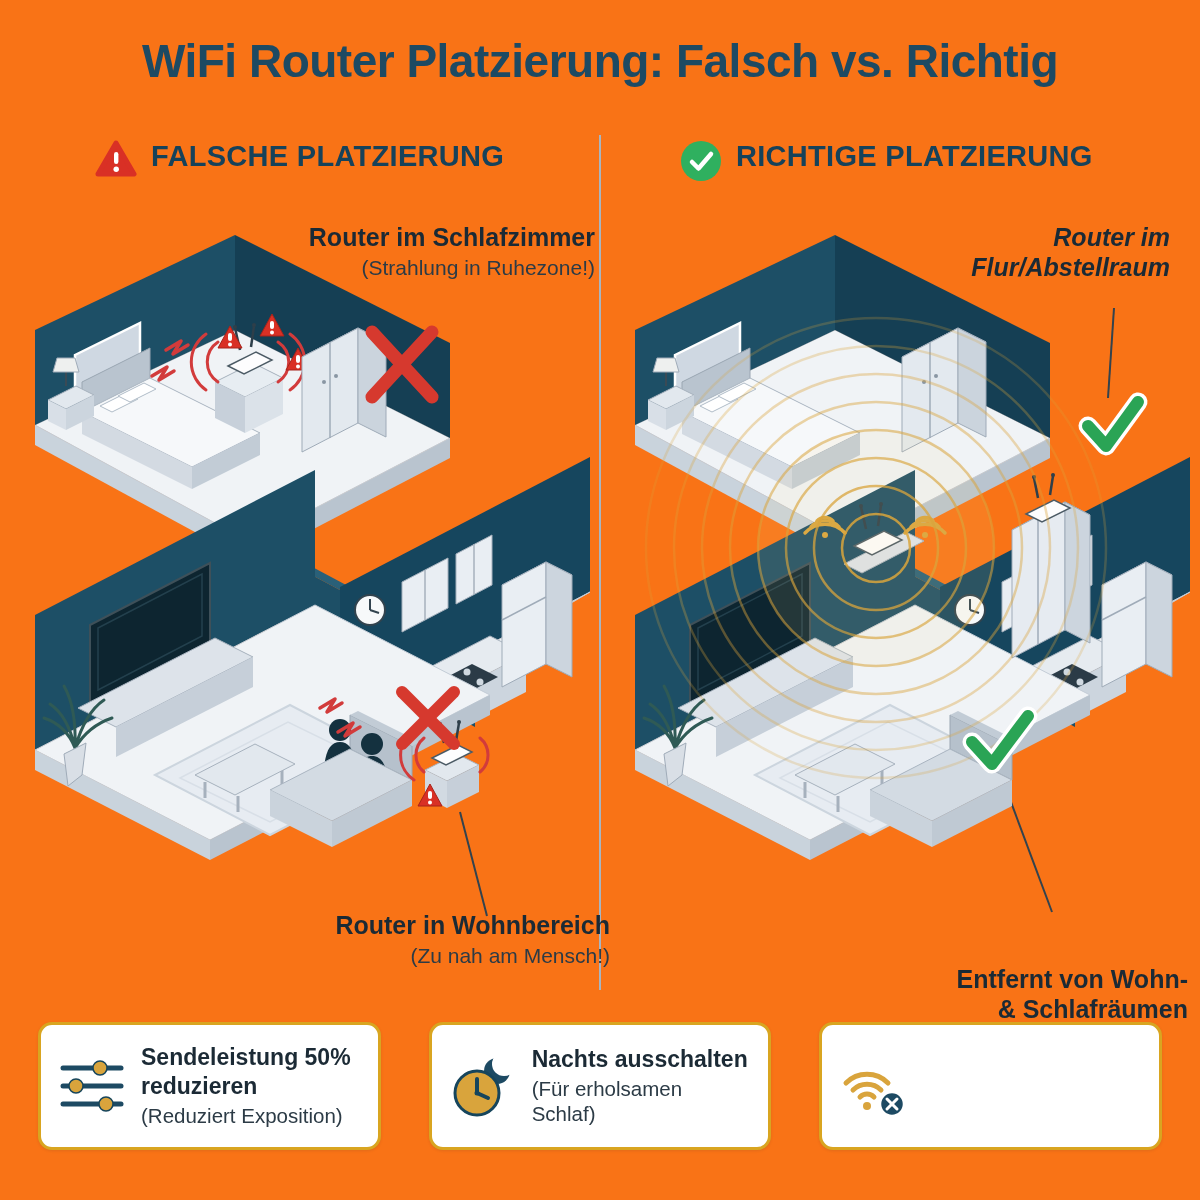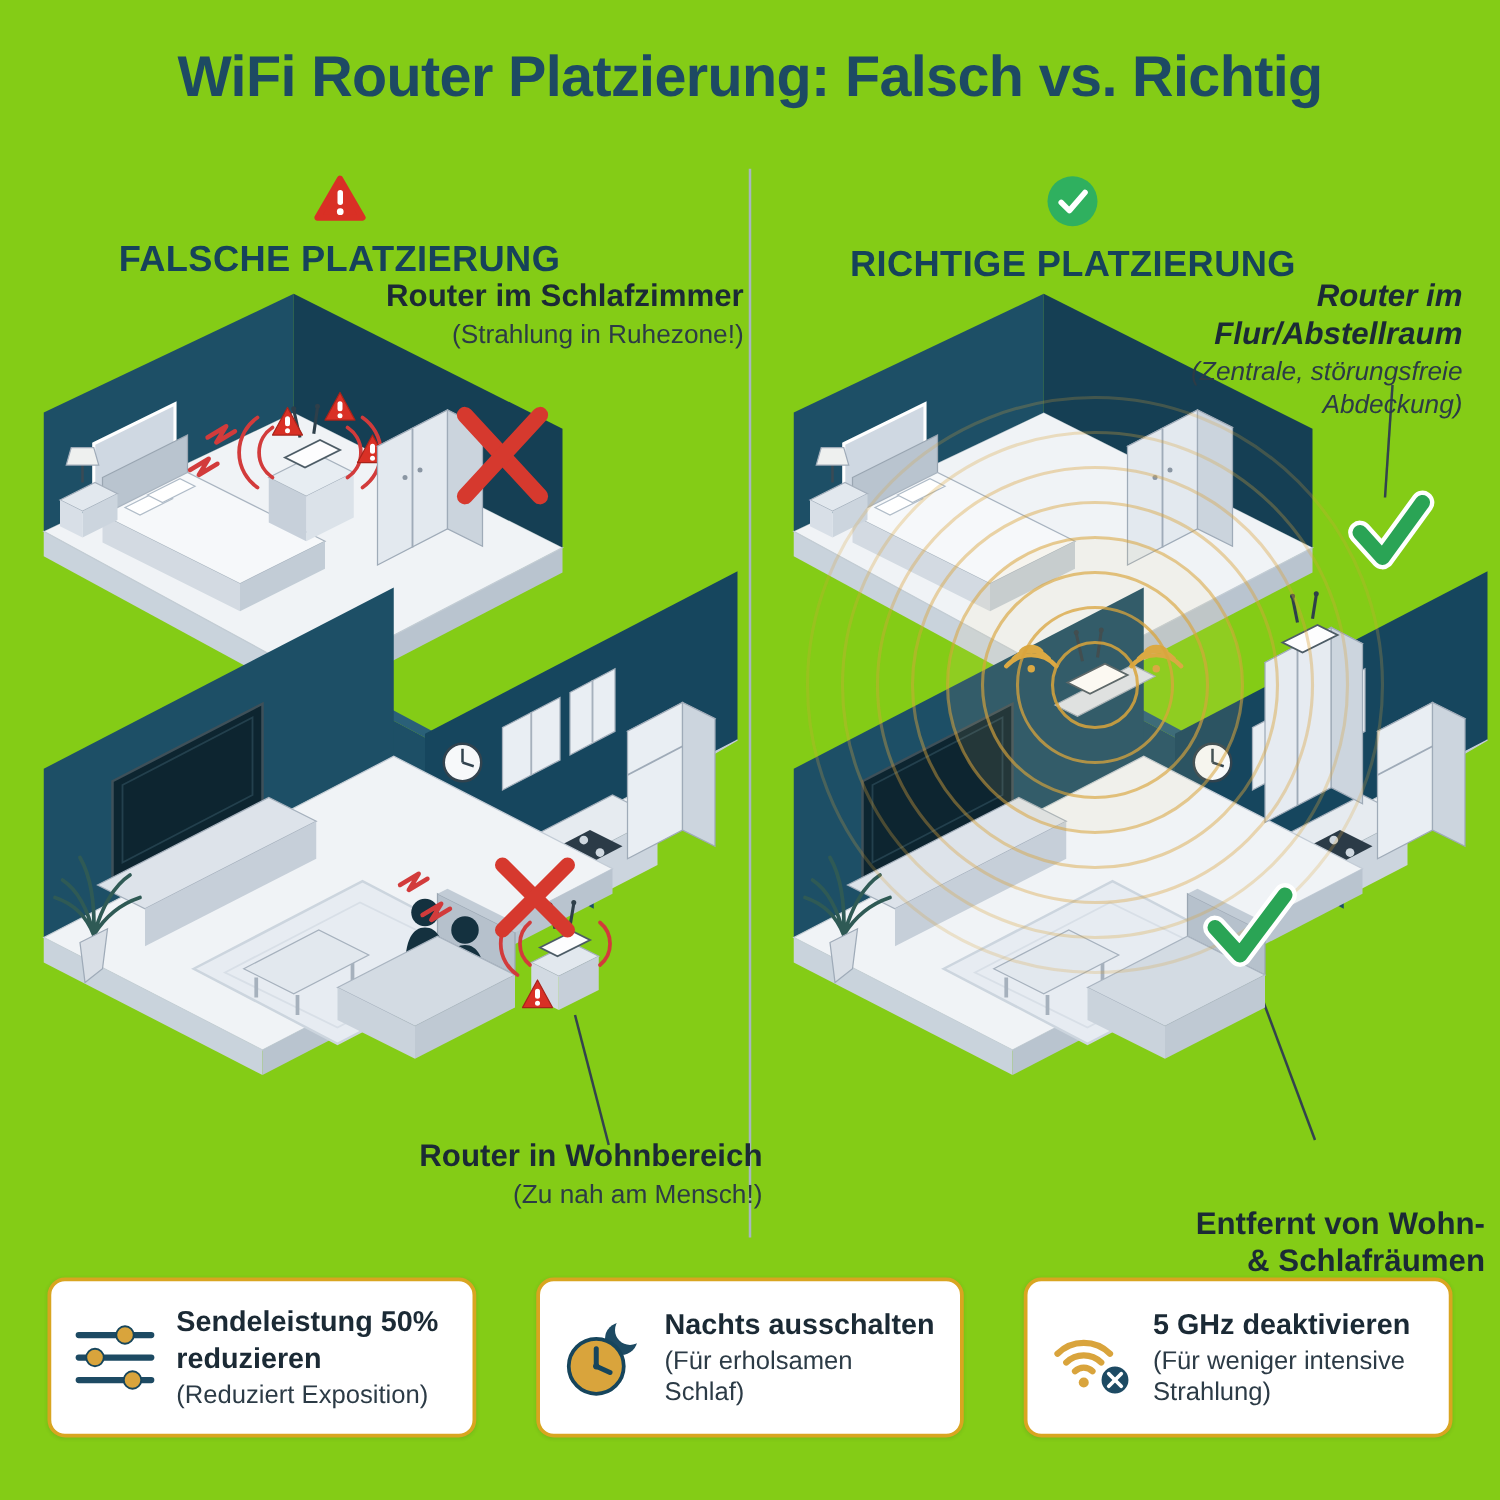--- a/index.html
+++ b/index.html
@@ -1,27 +1,27 @@
 <!DOCTYPE html>
 <html><head>
 <meta charset="utf-8">
 <style>
   * { margin:0; padding:0; box-sizing:border-box; }
   body { background:#cfd6de; }
   .canvas {
     position:relative; width:1200px; height:1200px;
-    background:#84cc16; overflow:hidden;
+    background:#f97316; overflow:hidden;
     font-family:"Liberation Sans", sans-serif; color:#1b2a35;
   }
   .page-title {
     position:absolute; top:34px; left:0; right:0; text-align:center;
     font-size:46px; font-weight:800; color:#1d4a63; letter-spacing:-0.5px;
   }
   .divider { position:absolute; left:599px; top:135px; width:2px; height:855px; background:#a8b5c1; }
-  .panel-header { position:absolute; top:140px; display:flex; align-items:center; gap:14px;flex-direction:column; }
+  .panel-header { position:absolute; top:140px; display:flex; gap:14px; }
   .panel-header.left { left:95px; }
   .panel-header.right { left:680px; }
   .panel-header h2 { font-size:29px; font-weight:800; color:#16425a; letter-spacing:0.3px; }
   .panel-svg { position:absolute; top:230px; width:580px; height:760px; }
   .panel-svg.left { left:20px; }
   .panel-svg.right { left:620px; }
   .ann { position:absolute; text-align:right; z-index:5; }
   .ann .t { font-size:25px; font-weight:800; color:#1b2a35; line-height:1.2; }
   .ann .s { font-size:21px; color:#2c3b46; line-height:1.25; margin-top:3px; }
   .ann.lt { left:285px; top:222px; width:310px; }
@@ -401,21 +401,20 @@
       <path d="M352,512 L372,534 L408,486" stroke="#2aa455" stroke-width="12"></path>
     </g>
   </svg>
 
   <div class="ann lt">
     <div class="t">Router im Schlafzimmer</div>
     <div class="s">(Strahlung in Ruhezone!)</div>
   </div>
   <div class="ann rt">
     <div class="t">Router im Flur/Abstellraum</div>
-    <div class="s">(Zentrale, störungsfreie Abdeckung)</div>
   </div>
   <div class="ann lb">
     <div class="t">Router in Wohnbereich</div>
     <div class="s">(Zu nah am Mensch!)</div>
   </div>
   <div class="ann rb">
     <div class="t">Entfernt von Wohn- &amp; Schlafräumen</div>
   </div>
 
   <div class="tips">
@@ -458,20 +457,16 @@
         <svg width="66" height="60" viewBox="0 0 66 60">
           <path d="M13,34 A20,20 0 0 1 41,34" fill="none" stroke="#d9a43c" stroke-width="5" stroke-linecap="round"></path>
           <path d="M6,27  A29.7,29.7 0 0 1 48,27" fill="none" stroke="#d9a43c" stroke-width="5" stroke-linecap="round"></path>
           <path d="M20,41 A9.9,9.9 0 0 1 34,41" fill="none" stroke="#d9a43c" stroke-width="5" stroke-linecap="round"></path>
           <circle cx="27" cy="50" r="4" fill="#d9a43c"></circle>
           <circle cx="52" cy="48" r="12" fill="#1d4a63" stroke="#ffffff" stroke-width="2.5"></circle>
           <line x1="47" y1="43" x2="57" y2="53" stroke="#ffffff" stroke-width="3" stroke-linecap="round"></line>
           <line x1="57" y1="43" x2="47" y2="53" stroke="#ffffff" stroke-width="3" stroke-linecap="round"></line>
         </svg>
       </div>
-      <div class="tip-text">
-        <div class="t">5 GHz deaktivieren</div>
-        <div class="s">(Für weniger intensive Strahlung)</div>
-      </div>
     </div>
   </div>
 
 </div>
 
 </body></html>

